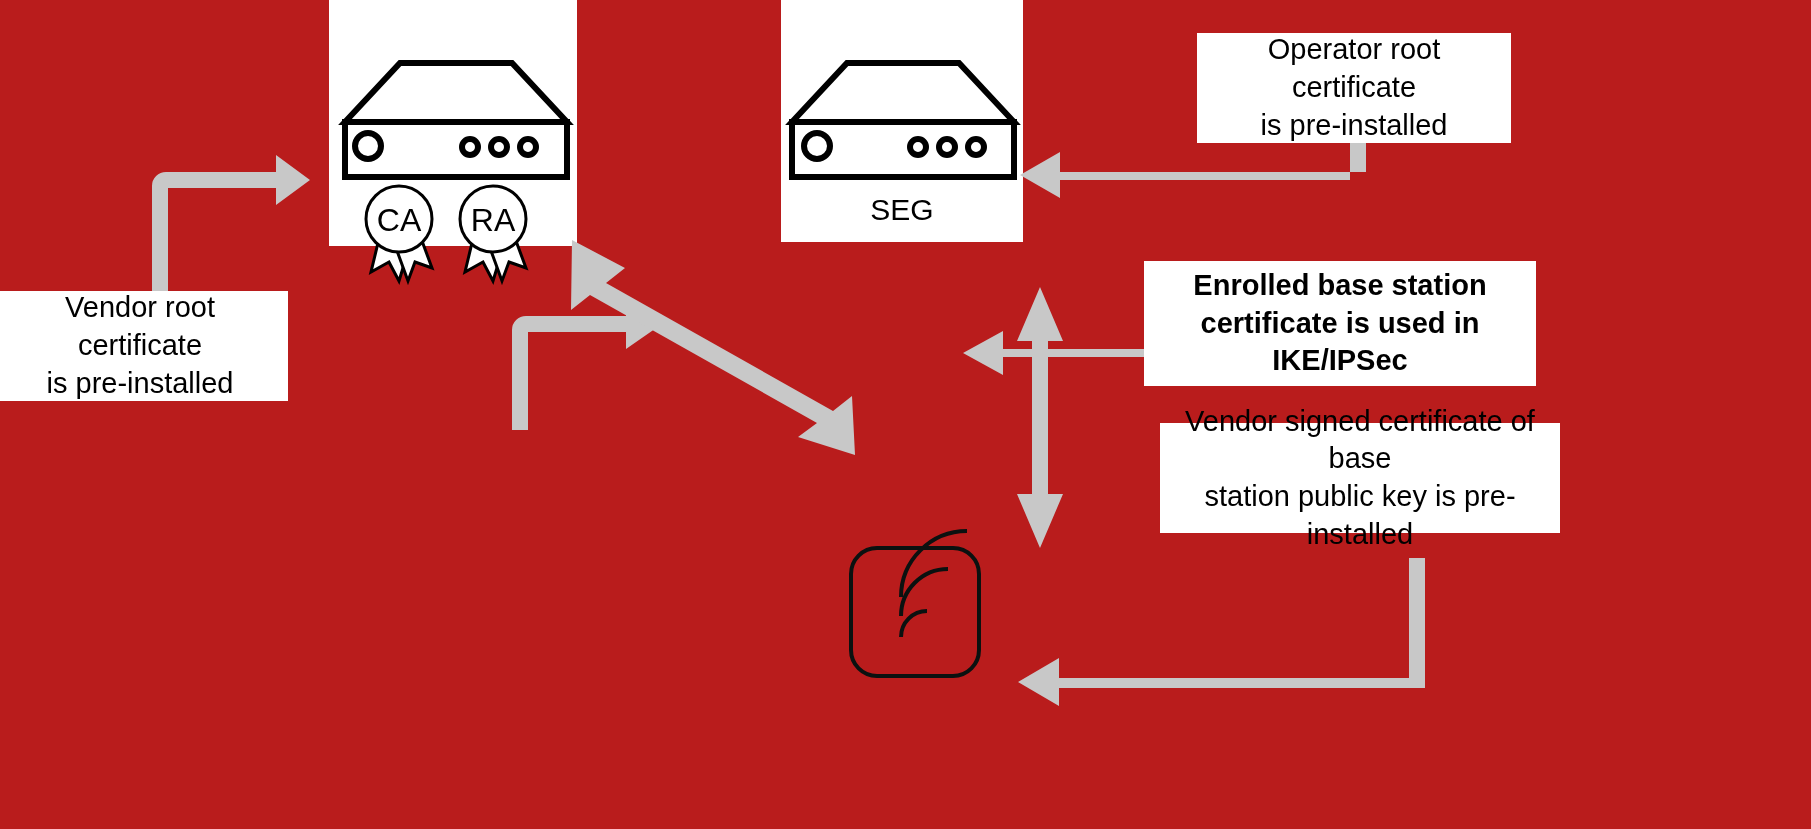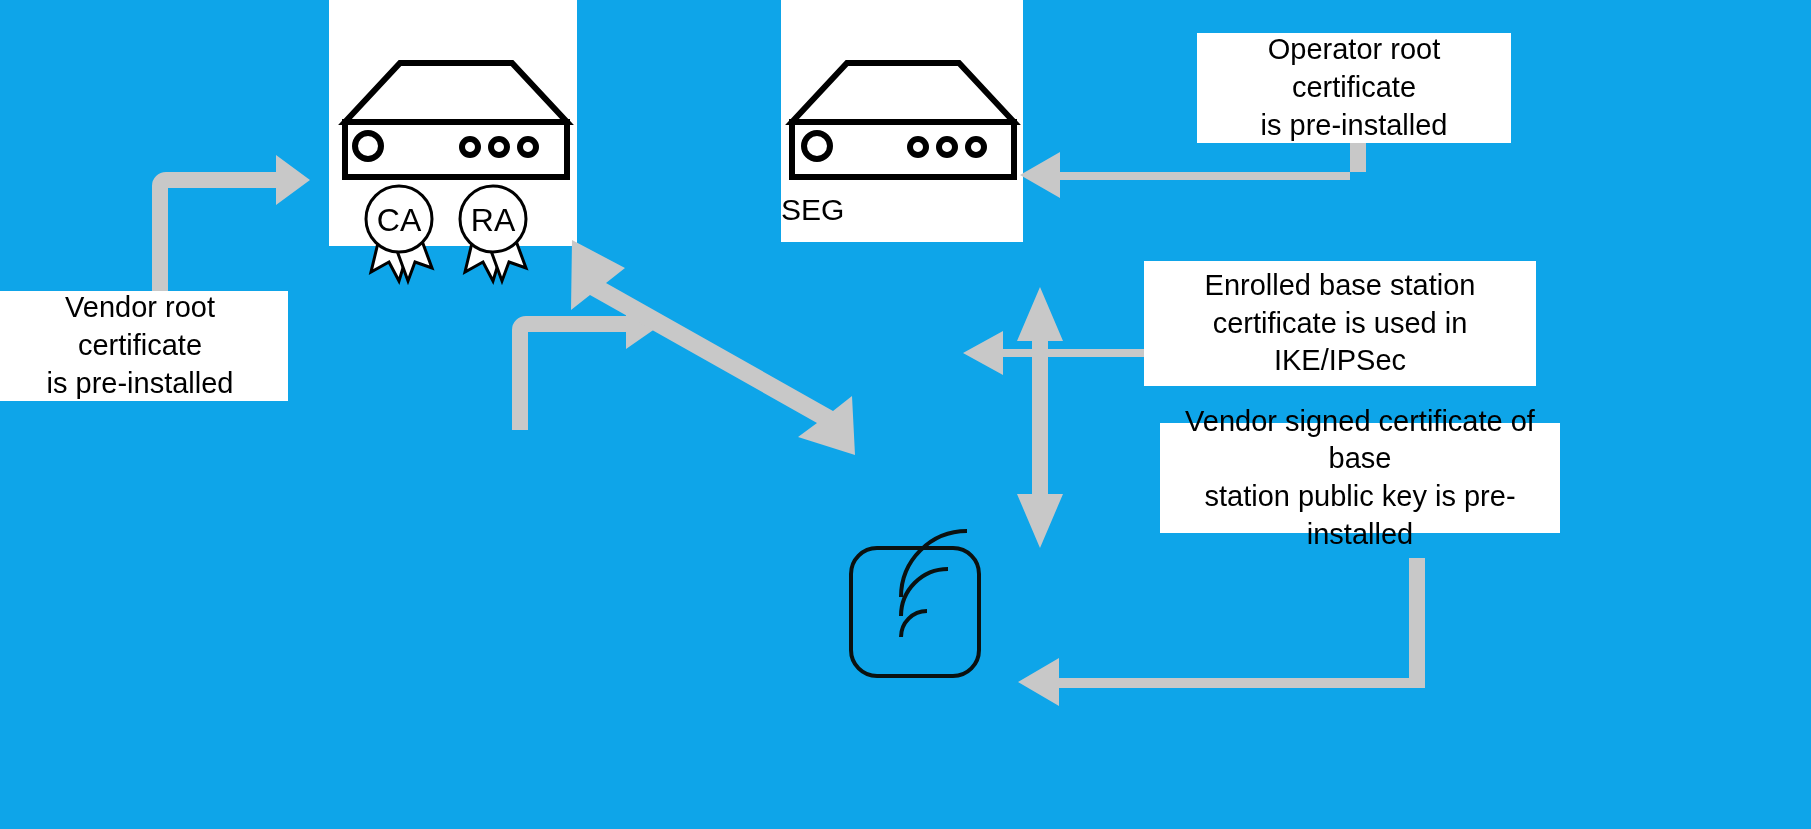--- a/index.html
+++ b/index.html
@@ -4,21 +4,21 @@
 <style>
   html, body {
     margin: 0;
     padding: 0;
     background: #000000;
   }
   #stage {
     position: relative;
     width: 1811px;
     height: 829px;
-    background: #0ea5e9;
+    background: #b91c1c;
     overflow: hidden;
     font-family: "Liberation Sans", sans-serif;
   }
 
   
   .callout {
     position: absolute;
     background: #ffffff;
     color: #000000;
     display: flex;
@@ -36,20 +36,21 @@
   .panel {
     position: absolute;
     background: #ffffff;
     box-sizing: border-box;
   }
 
   .panel-label {
     position: absolute;
     left: 0;
     right: 4px;
+    text-align: center;
     color: #000000;
     font-size: 30px;
   }
 
   
   .layer {
     position: absolute;
     left: 0;
     top: 0;
     width: 1811px;
@@ -65,21 +66,21 @@
   <div class="panel" style="left:329px; top:-6px; width:248px; height:252px;"></div>
 
   <div class="panel" style="left:781px; top:-6px; width:242px; height:248px;"></div>
 
   <div class="callout" style="left:1197px; top:33px; width:314px; height:110px;">Operator root certificate
 is pre-installed</div>
 
   <div class="callout" style="left:-8px; top:291px; width:296px; height:110px;">Vendor root certificate
 is pre-installed</div>
 
-  <div class="callout" style="left:1144px; top:261px; width:392px; height:125px;">Enrolled base station
+  <div class="callout" style="left:1144px; top:261px; width:392px; height:125px;font-weight:bold;">Enrolled base station
 certificate is used in IKE/IPSec</div>
 
   <div class="callout" style="left:1144px; top:423px; width:400px; height:110px;margin-left:16px;">Vendor signed certificate of base
 station public key is pre-installed</div>
 
 
   <div class="panel-label" style="left:781px; top:193px; width:242px;">SEG</div>
 
   <svg class="layer" viewBox="0 0 1811 829" xmlns="http://www.w3.org/2000/svg">
 

